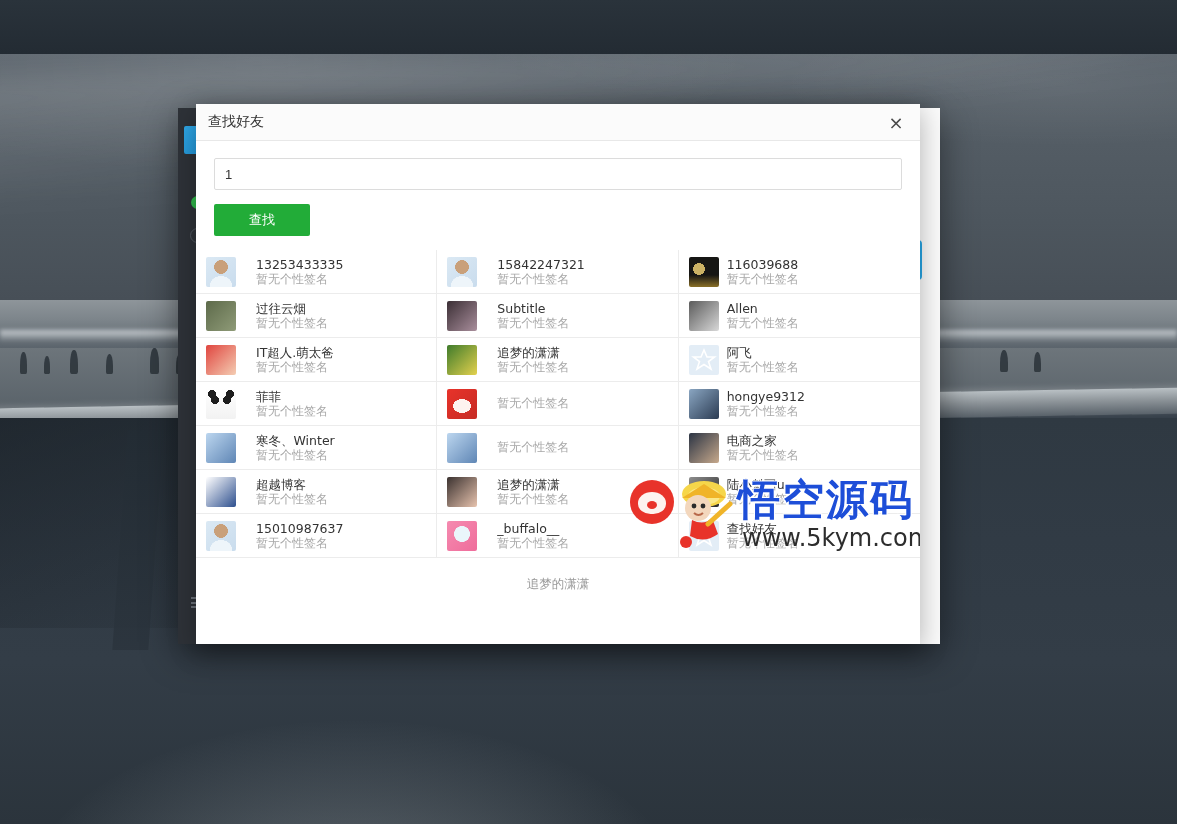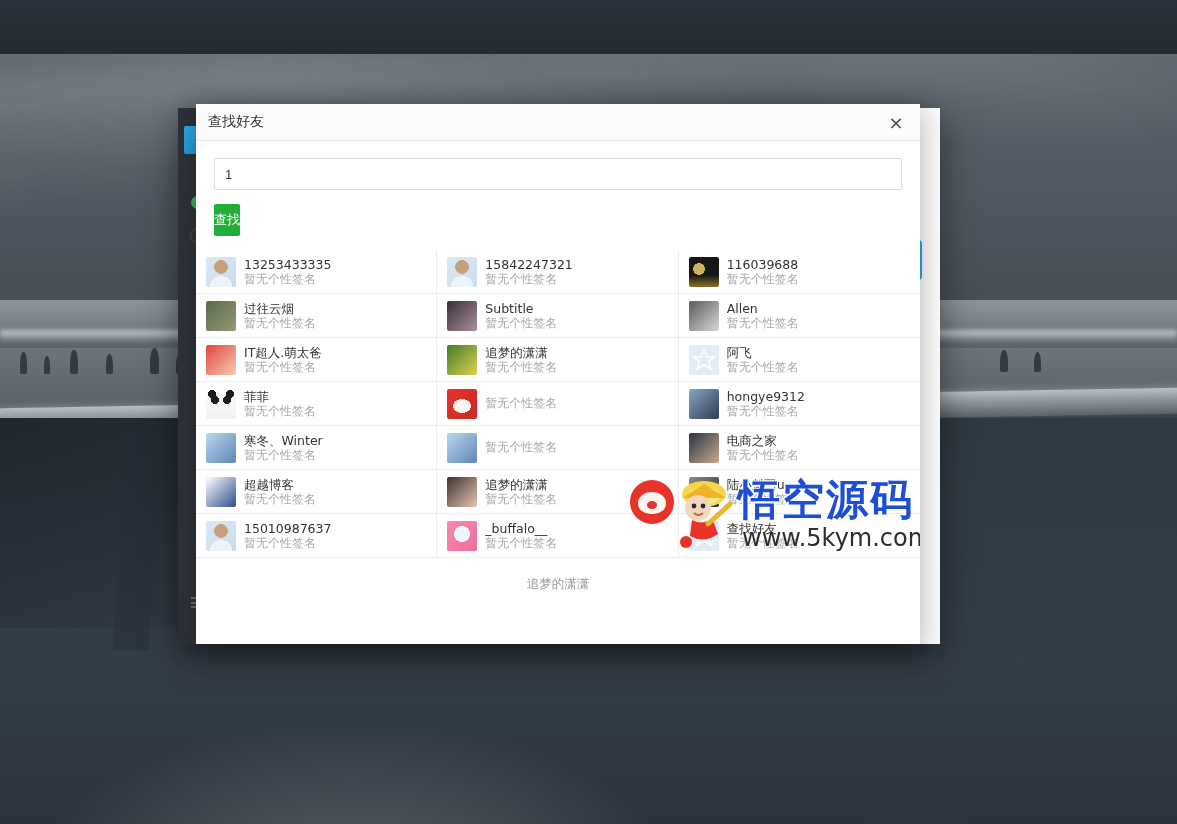--- a/index.html
+++ b/index.html
@@ -213,21 +213,21 @@
     color: #333;
     border: 1px solid #dcdcdc;
     border-radius: 2px;
     outline: none;
     background: #fff;
     font-family: "Liberation Sans", sans-serif;
   }
   #search-button {
     margin-top: 14px;
     display: inline-block;
-    padding: 7px 0;
+    padding: 7px 35px;
     font-size: 13px;
     color: #ffffff;
     background: #22ac38;
     border: none;
     border-radius: 2px;
     cursor: pointer;
     font-family: "DejaVu Sans", "Liberation Sans", sans-serif;
   }
 
   
@@ -240,21 +240,21 @@
     position: relative;
     display: flex;
     align-items: center;
     height: 44px;
     padding: 0 8px 0 10px;
     border-bottom: 1px solid #ececec;
     cursor: pointer;
     overflow: hidden;
   }
   .friend-item:nth-child(3n+1),
-  .friend-item:nth-child(3n+2) { border-right: 1px solid #ececec; }
+  .friend-item:nth-child(3n+2) { border-right: 1px solid #ececec; gap: 12px; }
 
   .friend-avatar {
     flex: 0 0 auto;
     width: 30px; height: 30px;
     border-radius: 2px;
     margin-right: 8px;
     background-size: cover;
     background-position: center;
     overflow: hidden;
     position: relative;

